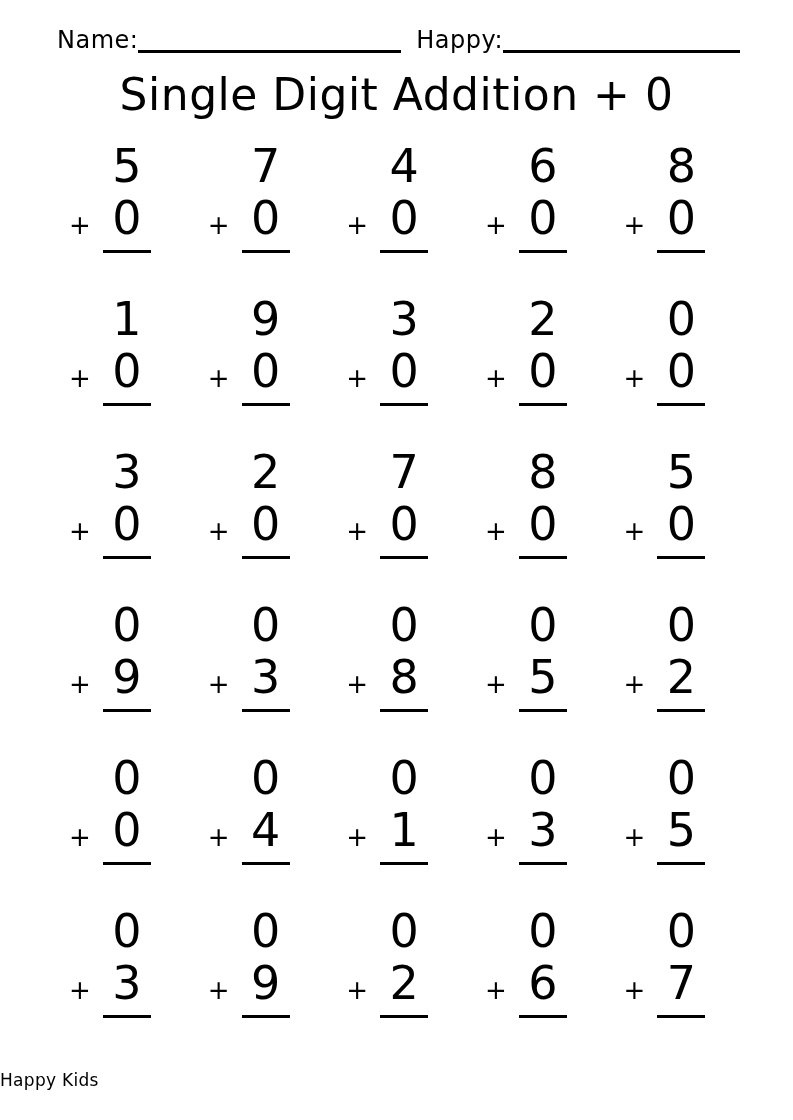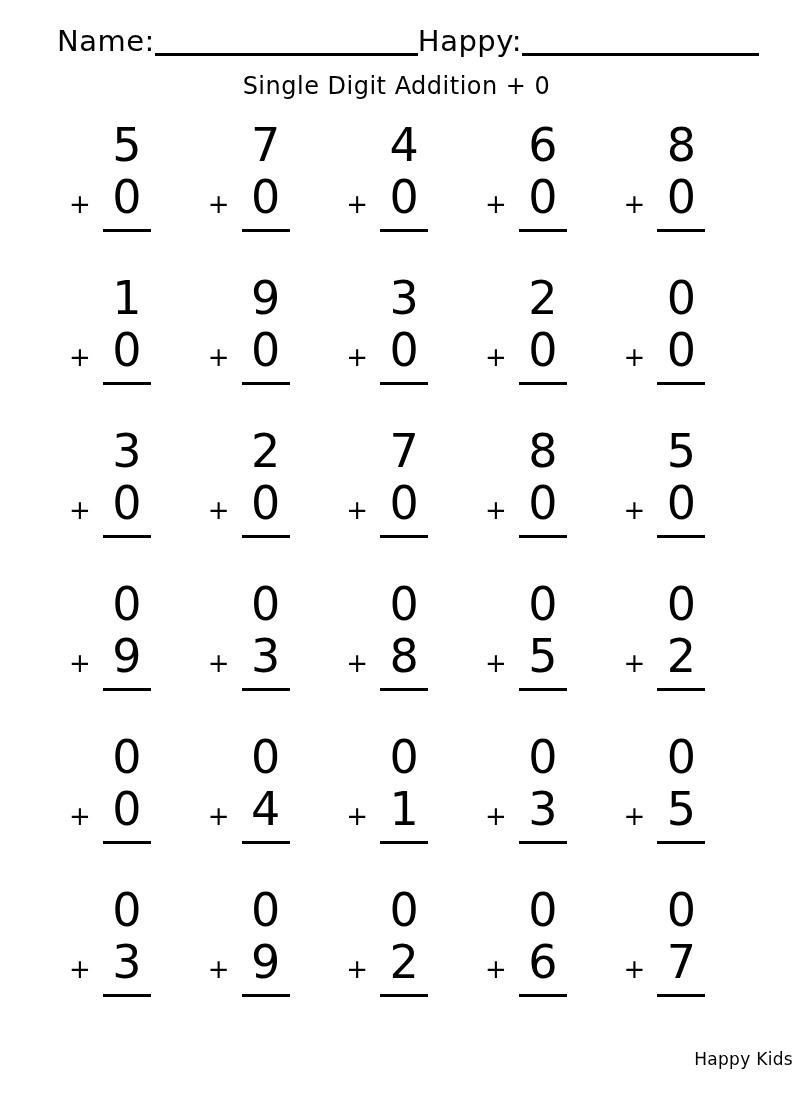--- a/index.html
+++ b/index.html
@@ -23,37 +23,37 @@
     display: flex;
     justify-content: space-between;
     align-items: flex-end;
     margin: 0 53px 0 57px;
   }
   .field {
     display: flex;
     align-items: flex-end;
   }
   .field-label {
-    font-size: 29px;
+    font-size: 24px;
     line-height: 1.05;
     letter-spacing: 0.5px;
   }
   .blank {
     display: inline-block;
     border-bottom: 3px solid #000000;
     height: 24px;
   }
   .name-blank { width: 263px; }
   .date-blank { width: 237px; }
 
   
   .title {
     margin: 16px 0 0 0;
     text-align: center;
-    font-size: 24px;
+    font-size: 44px;
     font-weight: normal;
     letter-spacing: 0.5px;
     line-height: 1.2;
   }
 
   
   .grid {
     margin: 18px 0 0 53px;
     width: 693px;
     display: grid;
@@ -86,21 +86,21 @@
   .answer-line {
     height: 3px;
     background: #000000;
     width: 48px;
     margin: 6px 6px 0 auto;
   }
 
   
   .footer {
     margin-top: 52px;
-    text-align: right;
+    text-align: left;
     font-size: 17px;
     letter-spacing: 0.3px;
   }
 </style>
 </head>
 <body>
 
 <div class="page">
 
   <div class="header">

